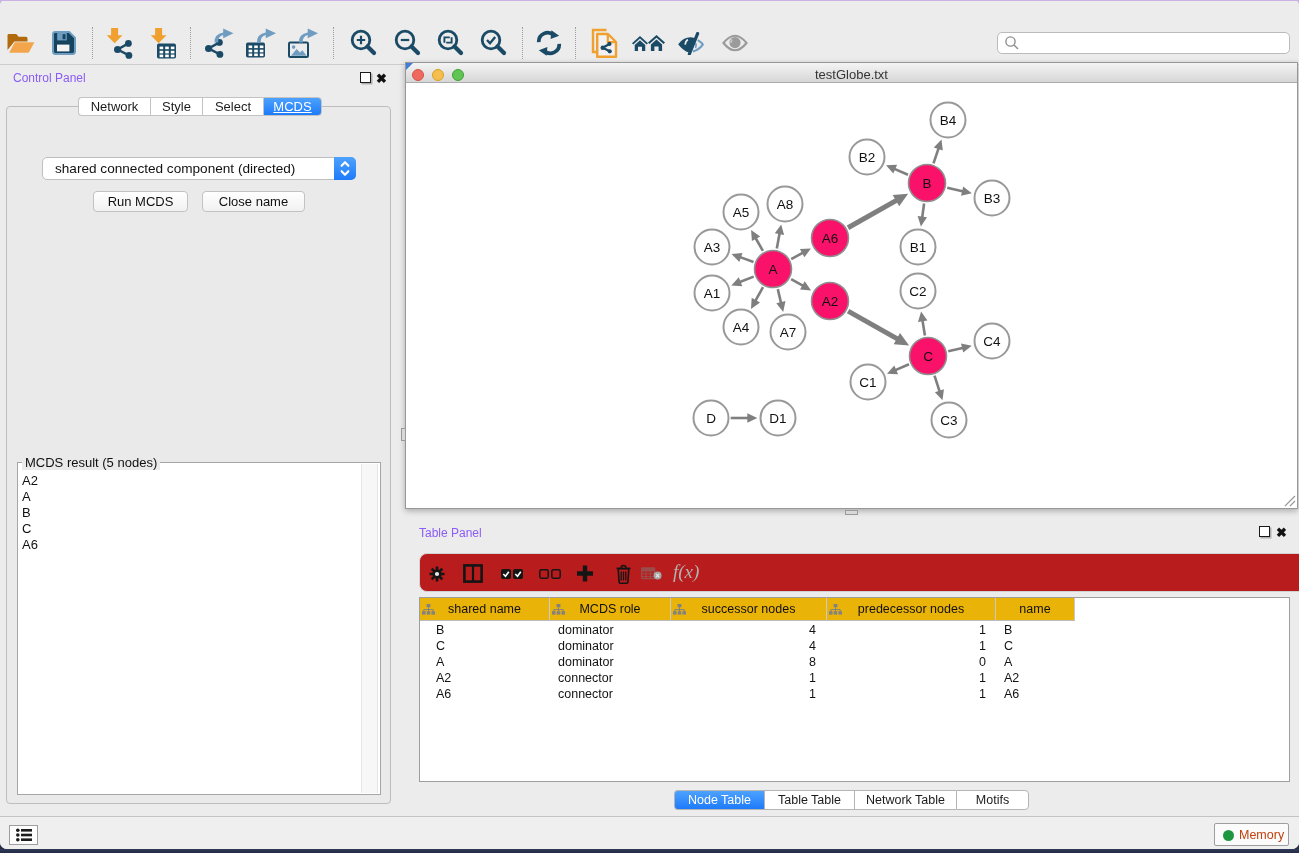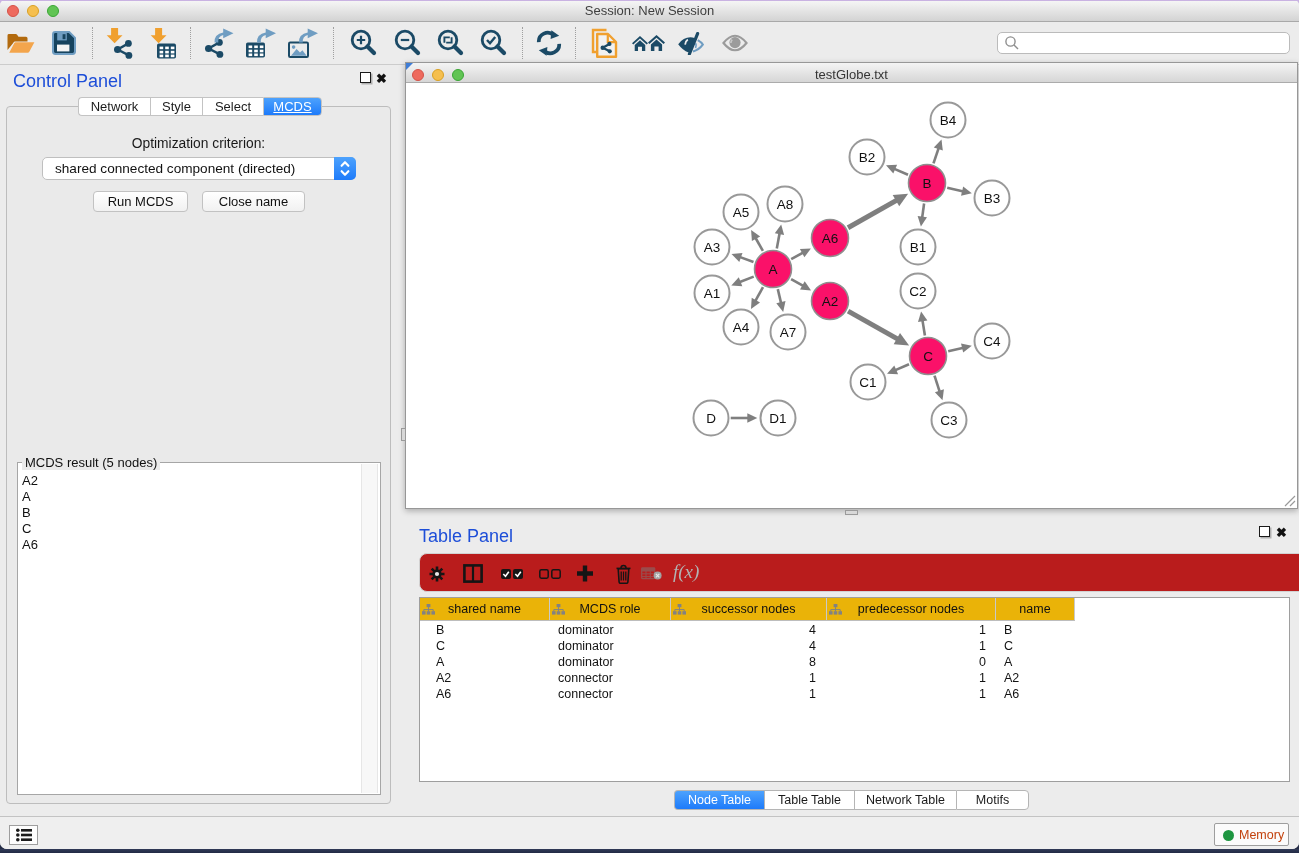--- a/index.html
+++ b/index.html
@@ -13,21 +13,21 @@
   background:linear-gradient(#f7f7f7,#d3d3d3);border-bottom:1px solid #a9a9a9;
   border-radius:5px 5px 0 0}
 .tl{position:absolute;width:12px;height:12px;border-radius:50%;top:5px}
 #titlebar .t{position:absolute;width:100%;text-align:center;top:3px;font-size:13px;color:#3f3f3f}
 #toolbar{position:absolute;left:0;top:22px;width:1299px;height:42px;background:#ececec;
   border-bottom:1px solid #cccccc}
 .sep{position:absolute;top:5px;height:32px;width:0;border-left:1px dotted #9f9f9f}
 .ticon{position:absolute;top:0;height:42px;display:flex;align-items:center;justify-content:center}
 #search{position:absolute;left:997px;top:10px;width:291px;height:20px;background:#fff;
   border:1px solid #bbb;border-radius:5px}
-.ptitle{font-size:18px;color:#1d4ed8}
+.ptitle{font-size:12px;color:#8b5cf6}
 .wbtn{position:absolute;width:9px;height:9px;background:#fff;border:1.6px solid #1a1a1a;
   box-shadow:1.5px 1.5px 0 #b0b0b0}
 .xbtn{position:absolute;font-size:13px;font-weight:bold;color:#111;line-height:12px}
 .tab{position:absolute;top:97px;height:19px;background:#fff;border:1px solid #c3c3c3;
   border-right:none;box-sizing:border-box;font-size:13px;color:#1c1c1c;text-align:center;
   line-height:18px;z-index:5}
 #cpanel{position:absolute;left:6px;top:106px;width:385px;height:698px;background:#eaeaea;
   border:1px solid #bdbdbd;border-radius:4px;box-sizing:border-box}
 .btn{position:absolute;height:21px;background:linear-gradient(#ffffff,#f1f1f1);
   border:1px solid #c2c2c2;border-radius:4px;box-sizing:border-box;font-size:13px;color:#111;
@@ -51,26 +51,20 @@
   border-top:1px solid #c3c3c3;box-sizing:border-box}
 #bottomdark{position:absolute;left:0;top:849px;width:1299px;height:4px;
   background:linear-gradient(rgba(90,102,140,0.25),rgba(14,21,38,0))}
 #app{z-index:2}
 </style></head>
 <body>
 <div id="purpletop"></div>
 <div id="bottomdark"></div>
 <div id="purpleline"></div>
 <div id="app">
-  <div id="titlebar">
-    <div class="tl" style="left:7px;background:#ee6a5e;border:1px solid #d45248;box-sizing:border-box"></div>
-    <div class="tl" style="left:27px;background:#f5bf4f;border:1px solid #d9a023;box-sizing:border-box"></div>
-    <div class="tl" style="left:47px;background:#61c454;border:1px solid #3aa635;box-sizing:border-box"></div>
-    <div class="t">Session: New Session</div>
-  </div>
   <div id="toolbar">
     <div class="ticon" style="left:2px;width:38px">
         <svg width="28" height="22" viewBox="0 0 28 22">
 <path d="M0.5 18 V3.4 Q0.5 2 2 2 H8.6 Q9.6 2 10.1 2.8 L11.5 4.8 H19 Q20.5 4.8 20.5 6.3 V9.6 H8.2 Q6.8 9.6 6.2 10.9 Z" fill="#b26a0e"></path>
 <path d="M2.2 20.7 L7.2 11.2 Q7.7 10.3 8.8 10.3 L27.4 10.3 L22.3 19.7 Q21.8 20.7 20.6 20.7 Z" fill="#f3a54c"></path>
         </svg>
       </div>
       <div class="ticon" style="left:45px;width:38px">
         <svg width="24" height="24" viewBox="0 0 24 24">
 <path d="M1 3.4 Q1 1 3.4 1 H17.2 L23 6.8 V20.6 Q23 23 20.6 23 H3.4 Q1 23 1 20.6 Z" fill="#16435e"></path>
@@ -267,21 +261,20 @@
   </div>
 
 <div class="ptitle abs" style="left:13px;top:71px">Control Panel</div>
 <div class="wbtn" style="left:360px;top:72px"></div>
 <div class="xbtn" style="left:376px;top:73px">✖</div>
 <div id="cpanel"></div>
 <div class="tab" style="left:78px;width:72px;border-radius:4px 0 0 4px;">Network</div>
     <div class="tab" style="left:150px;width:52px;">Style</div>
     <div class="tab" style="left:202px;width:61px;">Select</div>
     <div class="tab" style="left:263px;width:59px;border-radius:0 4px 4px 0;border-right:1px solid #c3c3c3;background:linear-gradient(#4da2fd,#1e7bfa);color:#fff;text-decoration:underline;">MCDS</div>
-<div class="abs" style="left:6px;top:136px;width:385px;text-align:center;font-size:13.8px;color:#1a1a1a">Optimization criterion:</div>
 <div class="abs" style="left:42px;top:157px;width:314px;height:23px;background:#fff;border:1px solid #bfbfbf;border-radius:5px;box-sizing:border-box">
   <div class="abs" style="left:12px;top:3px;font-size:13.6px;color:#111">shared connected component (directed)</div>
   <div class="abs" style="right:-1px;top:-1px;width:22px;height:23px;border-radius:0 5px 5px 0;background:linear-gradient(#4da2fd,#1e7bfa)">
         <svg width="12" height="17" viewBox="0 0 12 17" style="position:absolute;left:5px;top:3px">
 <path d="M2.6 5.8 L6 2.2 L9.4 5.8" fill="none" stroke="#fff" stroke-width="2.1" stroke-linecap="round" stroke-linejoin="round"></path>
 <path d="M2.6 11.2 L6 14.8 L9.4 11.2" fill="none" stroke="#fff" stroke-width="2.1" stroke-linecap="round" stroke-linejoin="round"></path>
         </svg>
       </div>
 </div>
 <div class="btn" style="left:93px;top:191px;width:95px">Run MCDS</div>

